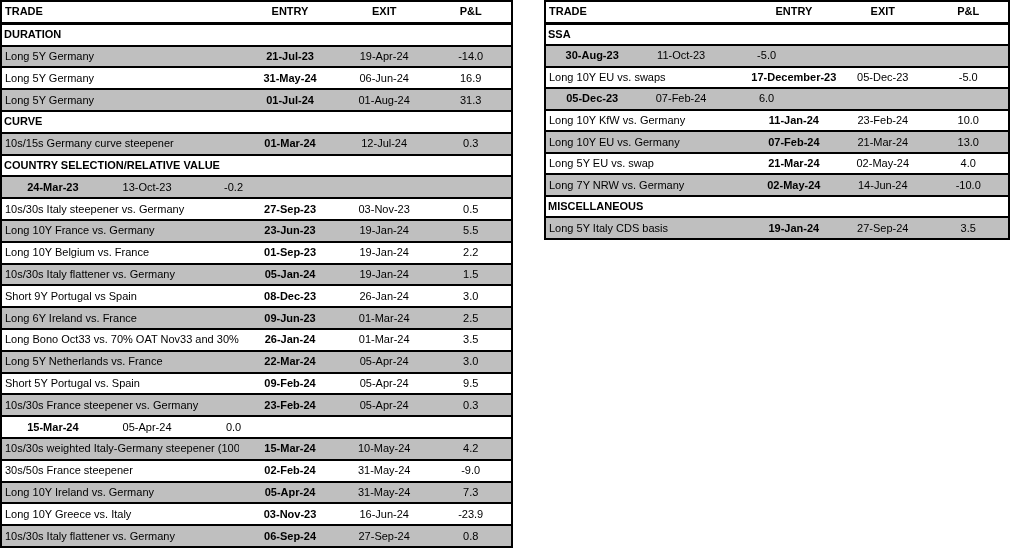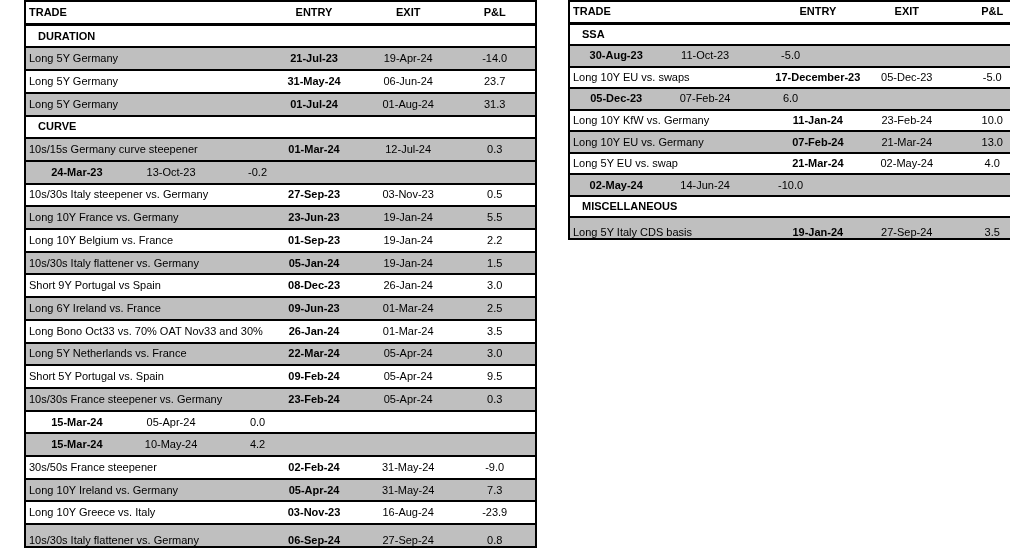--- a/index.html
+++ b/index.html
@@ -15,34 +15,33 @@
   .page { position: relative; width: 1010px; height: 548px; }
 
   .trade-table {
     position: absolute;
     top: 0;
     box-sizing: border-box;
     border: 2px solid #000000;
     background: #ffffff;
     display: flex;
     flex-direction: column;
-    margin-left: 24px;
   }
   #table-0 { left: 0;     width: 513px; height: 548px; }
   #table-1 { left: 544px; width: 466px; height: 240px; }
 
   .row {
     flex: 1 1 0;
     min-height: 0;
     display: flex;
     align-items: stretch;
     border-bottom: 2px solid #000000;
     background: #ffffff;
   }
-  .row:last-child { border-bottom: none; align-items: flex-end; }
+  .row:last-child { border-bottom: none; }
   .row.header-row { border-bottom-width: 3px; }
   .row.shaded { background: var(--shade, #bfbfbf); }
 
   .cell {
     display: flex;
     align-items: center;
     font-size: 11px;
     line-height: 1;
     white-space: nowrap;
     overflow: hidden;
@@ -51,21 +50,21 @@
   .c-trade   { flex: 0 0 46%; padding-left: 3px; }
   .c-entry   { flex: 0 0 20%;   justify-content: center; font-weight: bold; }
   .c-exit    { flex: 0 0 17%;   justify-content: center; }
   .c-pnl     { flex: 0 0 17%;   justify-content: center; }
   #table-1 .c-trade { flex-basis: 43%; }
   #table-1 .c-entry { flex-basis: 20%; }
   #table-1 .c-exit  { flex-basis: 18.5%; }
   #table-1 .c-pnl   { flex-basis: 18.5%; }
 
   .header-row .cell, .section-row .cell { font-weight: bold; }
-  .c-section { flex: 1 1 100%; padding-left: 12px; }
+  .c-section { flex: 1 1 100%; padding-left: 2px; }
 </style>
 </head>
 <body>
 
 <div class="page">
   <div id="table-0" class="trade-table">
       <div class="row header-row">
         <div class="cell c-trade">TRADE</div>
         <div class="cell c-entry">ENTRY</div>
         <div class="cell c-exit">EXIT</div>
@@ -77,37 +76,40 @@
       <div class="row shaded">
         <div class="cell c-trade">Long 5Y Germany</div>
         <div class="cell c-entry">21-Jul-23</div>
         <div class="cell c-exit">19-Apr-24</div>
         <div class="cell c-pnl">-14.0</div>
       </div>
       <div class="row plain">
         <div class="cell c-trade">Long 5Y Germany</div>
         <div class="cell c-entry">31-May-24</div>
         <div class="cell c-exit">06-Jun-24</div>
-        <div class="cell c-pnl">23.7</div>
+        <div class="cell c-pnl">16.9</div>
       </div>
       <div class="row shaded">
         <div class="cell c-trade">Long 5Y Germany</div>
         <div class="cell c-entry">01-Jul-24</div>
         <div class="cell c-exit">01-Aug-24</div>
         <div class="cell c-pnl">31.3</div>
       </div>
       <div class="row section-row">
         <div class="cell c-section">CURVE</div>
       </div>
       <div class="row shaded">
         <div class="cell c-trade">10s/15s Germany curve steepener</div>
         <div class="cell c-entry">01-Mar-24</div>
         <div class="cell c-exit">12-Jul-24</div>
         <div class="cell c-pnl">0.3</div>
       </div>
+      <div class="row section-row">
+        <div class="cell c-section">COUNTRY SELECTION/RELATIVE VALUE</div>
+      </div>
       <div class="row shaded">
         <div class="cell c-entry">24-Mar-23</div>
         <div class="cell c-exit">13-Oct-23</div>
         <div class="cell c-pnl">-0.2</div>
       </div>
       <div class="row plain">
         <div class="cell c-trade">10s/30s Italy steepener vs. Germany</div>
         <div class="cell c-entry">27-Sep-23</div>
         <div class="cell c-exit">03-Nov-23</div>
         <div class="cell c-pnl">0.5</div>
@@ -165,40 +167,41 @@
         <div class="cell c-entry">23-Feb-24</div>
         <div class="cell c-exit">05-Apr-24</div>
         <div class="cell c-pnl">0.3</div>
       </div>
       <div class="row plain">
         <div class="cell c-entry">15-Mar-24</div>
         <div class="cell c-exit">05-Apr-24</div>
         <div class="cell c-pnl">0.0</div>
       </div>
       <div class="row shaded">
+        <div class="cell c-trade">10s/30s weighted Italy-Germany steepener (100</div>
         <div class="cell c-entry">15-Mar-24</div>
         <div class="cell c-exit">10-May-24</div>
         <div class="cell c-pnl">4.2</div>
       </div>
       <div class="row plain">
         <div class="cell c-trade">30s/50s France steepener</div>
         <div class="cell c-entry">02-Feb-24</div>
         <div class="cell c-exit">31-May-24</div>
         <div class="cell c-pnl">-9.0</div>
       </div>
       <div class="row shaded">
         <div class="cell c-trade">Long 10Y Ireland vs. Germany</div>
         <div class="cell c-entry">05-Apr-24</div>
         <div class="cell c-exit">31-May-24</div>
         <div class="cell c-pnl">7.3</div>
       </div>
       <div class="row plain">
         <div class="cell c-trade">Long 10Y Greece vs. Italy</div>
         <div class="cell c-entry">03-Nov-23</div>
-        <div class="cell c-exit">16-Aug-24</div>
+        <div class="cell c-exit">16-Jun-24</div>
         <div class="cell c-pnl">-23.9</div>
       </div>
       <div class="row shaded">
         <div class="cell c-trade">10s/30s Italy flattener vs. Germany</div>
         <div class="cell c-entry">06-Sep-24</div>
         <div class="cell c-exit">27-Sep-24</div>
         <div class="cell c-pnl">0.8</div>
       </div>
     </div>
   <div id="table-1" class="trade-table">
@@ -239,20 +242,21 @@
         <div class="cell c-exit">21-Mar-24</div>
         <div class="cell c-pnl">13.0</div>
       </div>
       <div class="row plain">
         <div class="cell c-trade">Long 5Y EU vs. swap</div>
         <div class="cell c-entry">21-Mar-24</div>
         <div class="cell c-exit">02-May-24</div>
         <div class="cell c-pnl">4.0</div>
       </div>
       <div class="row shaded">
+        <div class="cell c-trade">Long 7Y NRW vs. Germany</div>
         <div class="cell c-entry">02-May-24</div>
         <div class="cell c-exit">14-Jun-24</div>
         <div class="cell c-pnl">-10.0</div>
       </div>
       <div class="row section-row">
         <div class="cell c-section">MISCELLANEOUS</div>
       </div>
       <div class="row shaded">
         <div class="cell c-trade">Long 5Y Italy CDS basis</div>
         <div class="cell c-entry">19-Jan-24</div>

